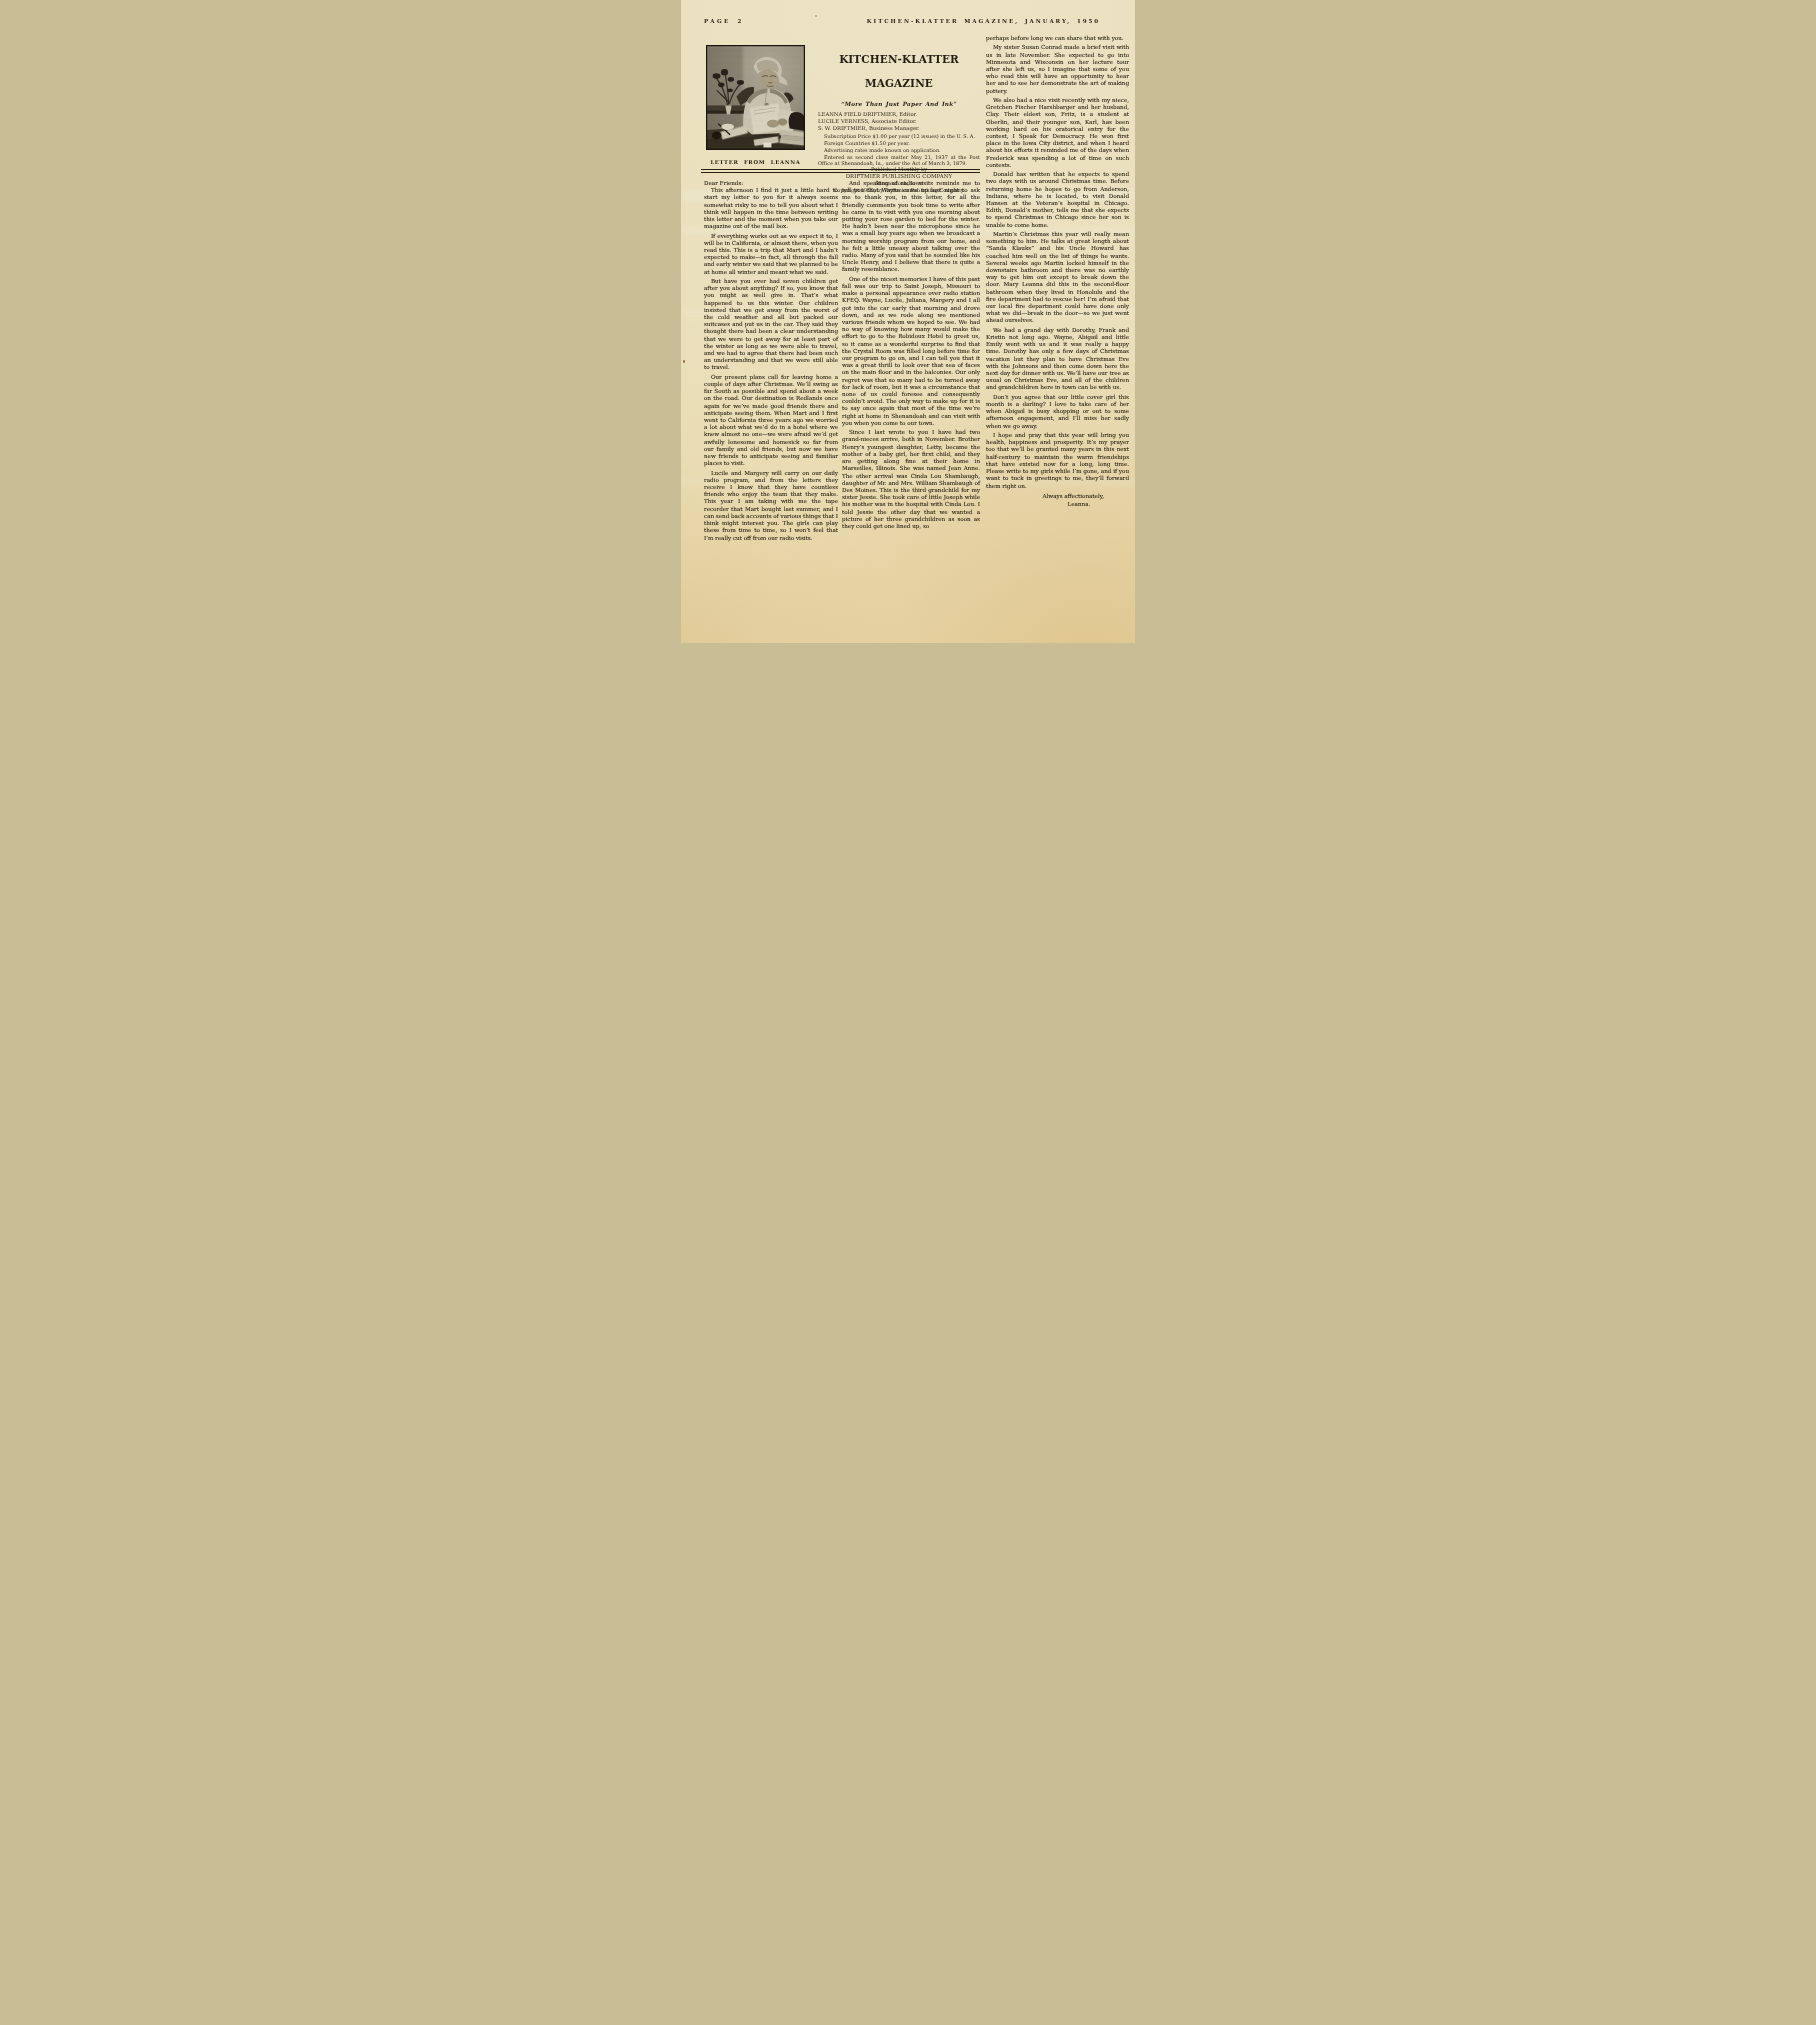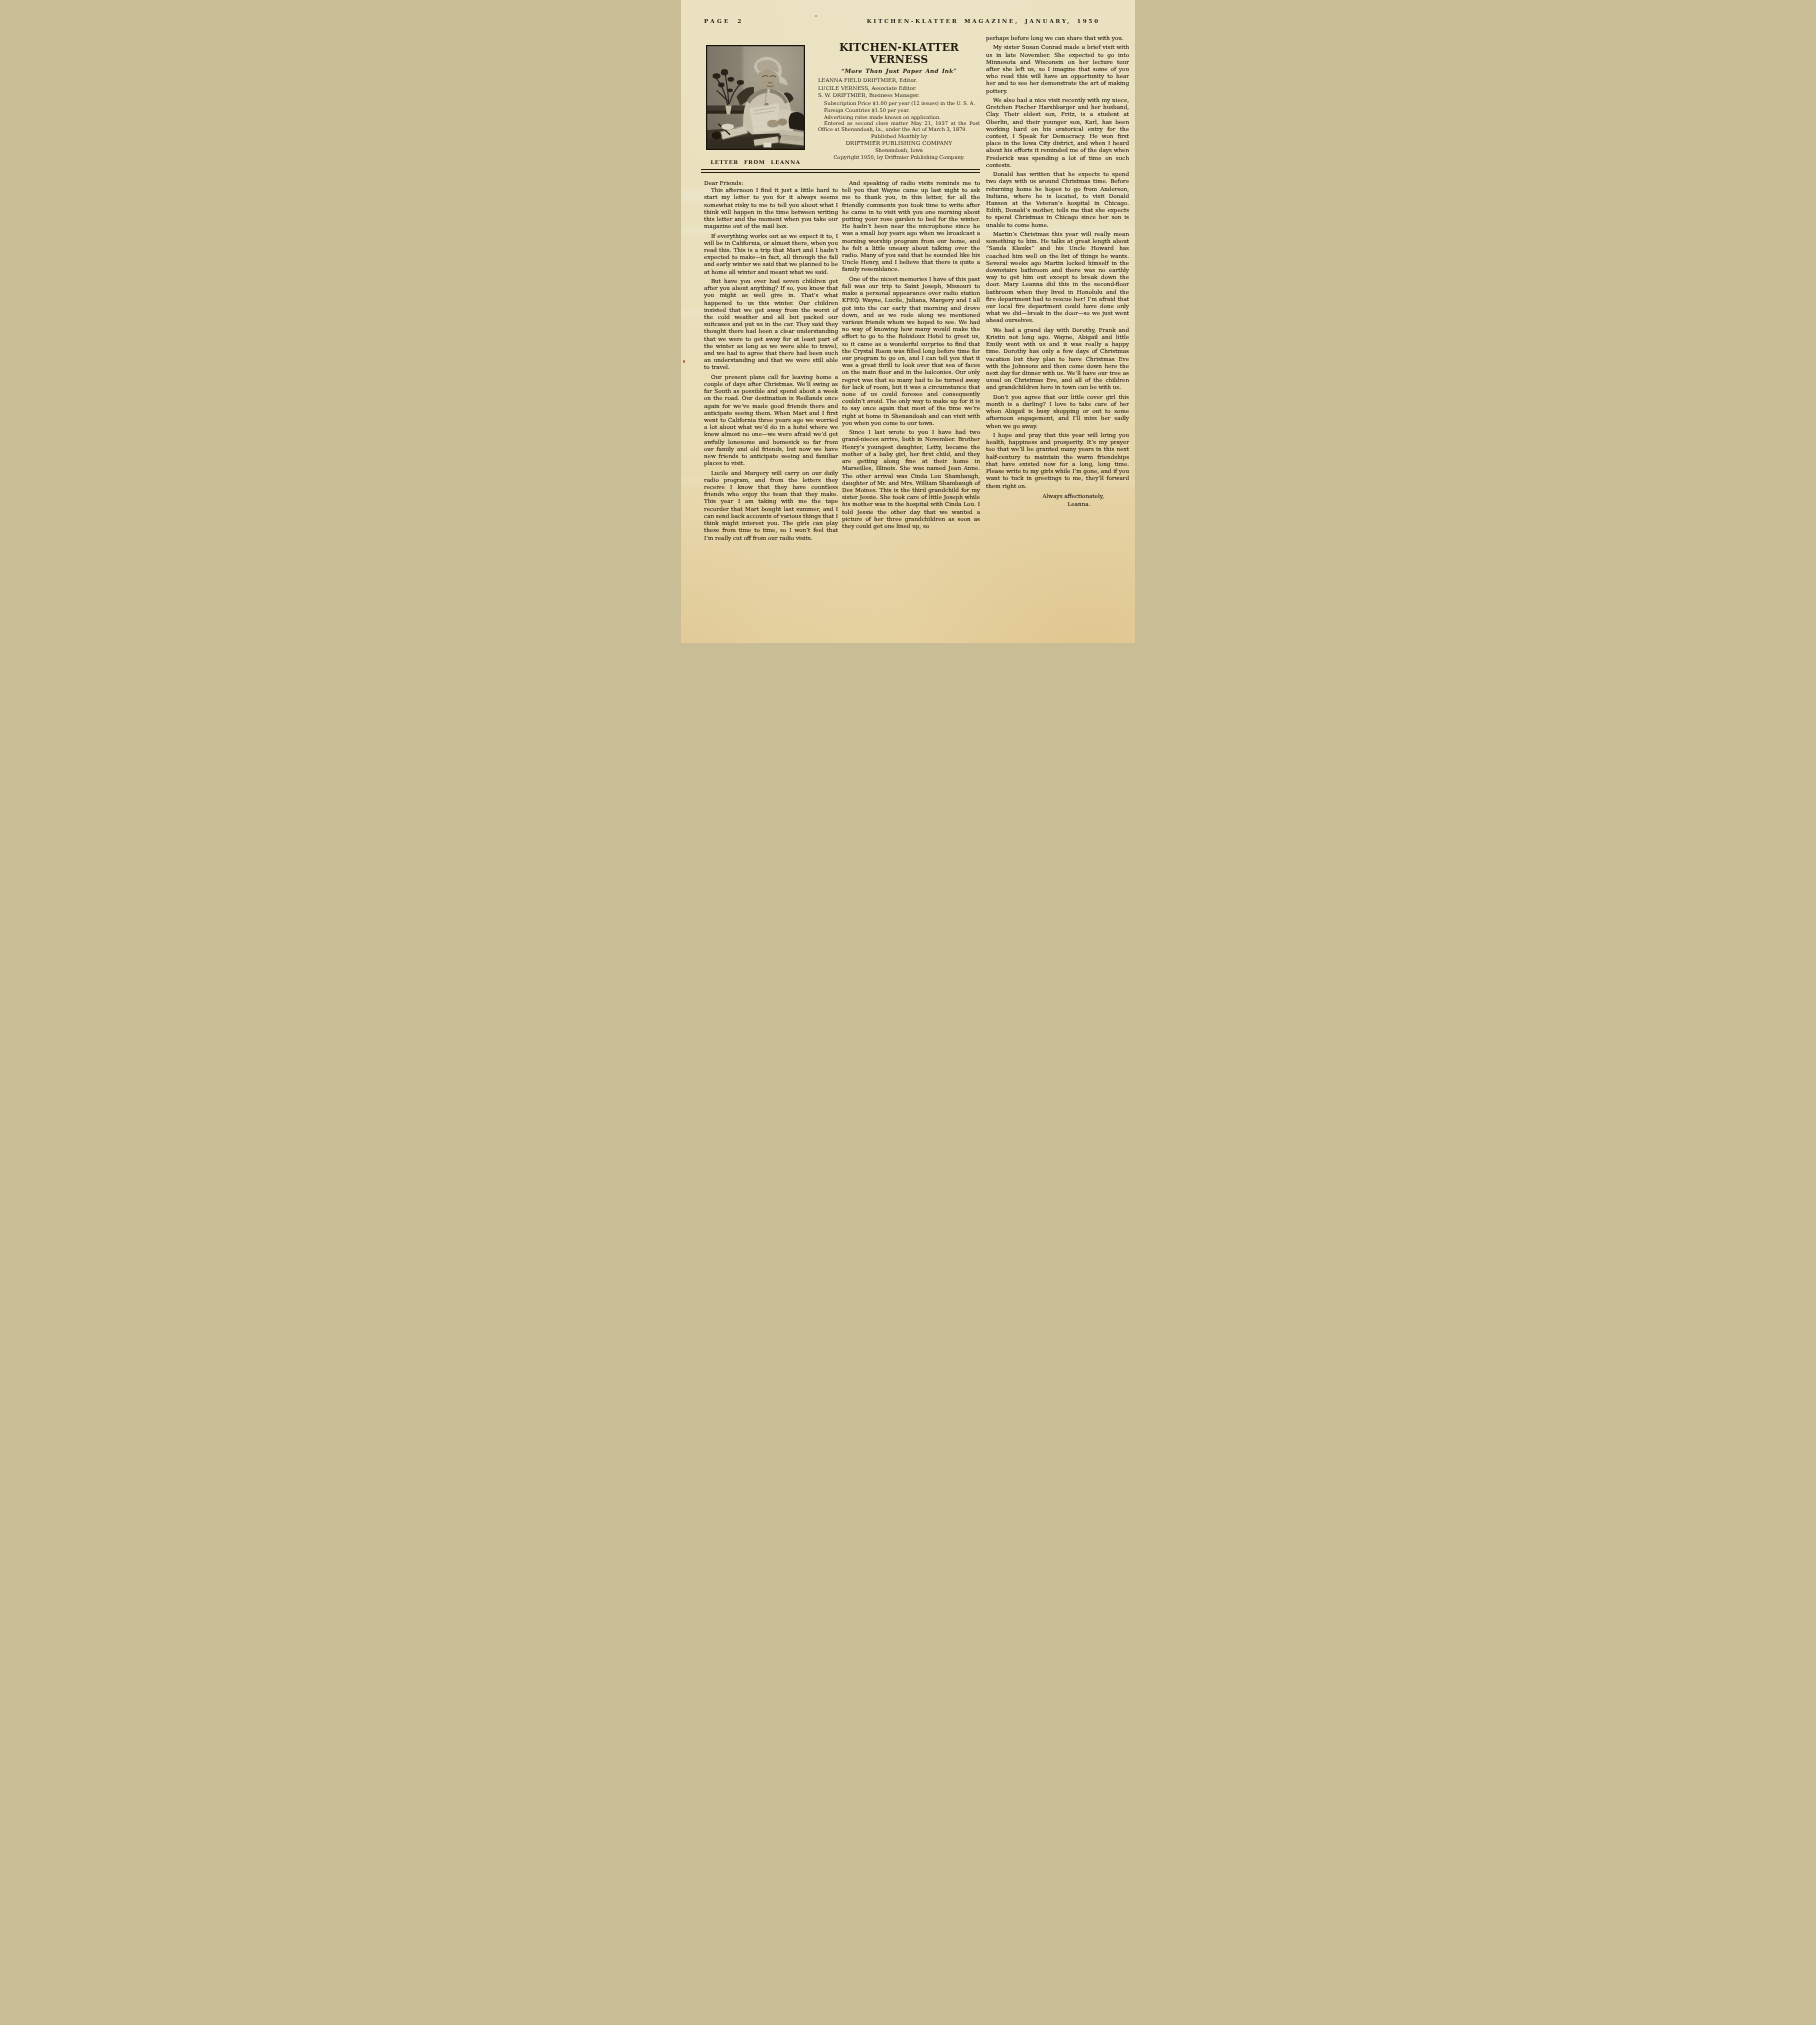--- a/index.html
+++ b/index.html
@@ -29,21 +29,21 @@
   .hdr .pageno{position:absolute;left:23px;letter-spacing:.45em;word-spacing:.4em;white-space:nowrap;}
   .hdr .issue{position:absolute;left:169px;width:267px;text-align:center;letter-spacing:.36em;word-spacing:.35em;white-space:nowrap;}
 
   
   .photo{position:absolute;left:25px;top:45px;width:99px;height:105px;background:#8e897a;border:0.8px solid #17130c;box-sizing:border-box;}
   .photo svg{display:block;width:100%;height:100%;}
   .photo-caption{position:absolute;left:25px;top:159px;width:99px;text-align:center;font-weight:bold;font-size:5.3px;letter-spacing:.13em;word-spacing:.55em;white-space:nowrap;}
 
   
   .mast{position:absolute;left:137px;top:42px;width:162px;}
-  .m-title{text-align:center;font-weight:bold;font-size:10.5px;line-height:11.7px;letter-spacing:.01em;margin:0;}
+  .m-title{text-align:center;font-weight:bold;font-size:10.5px;line-height:11.7px;letter-spacing:.01em;margin:12px;}
   .m-tagline{text-align:center;font-style:italic;font-weight:600;font-size:5.7px;margin:2.8px 0 0 0;letter-spacing:.04em;word-spacing:.18em;}
   .m-staff{margin-top:3.2px;}
   .m-staff p{margin:0.4px 0;font-size:5.3px;line-height:7px;}
   .m-notes{margin-top:0.8px;}
   .m-notes p{margin:0.8px 0;font-size:5px;line-height:6px;text-indent:6px;text-align:justify;}
   .m-center p{margin:0.4px 0;font-size:5.1px;line-height:6.6px;text-align:center;}
   .m-center .pubco{font-size:5.4px;letter-spacing:.02em;}
 
   
   .rule2{position:absolute;left:20px;top:169px;width:279px;height:4px;
@@ -174,21 +174,21 @@
       <ellipse cx="52" cy="204" rx="16" ry="8" fill="#e2dcc8" filter="url(#blur2)"></ellipse>
 
       <rect x="0" y="0" width="244" height="260" fill="url(#dots)"></rect>
       <rect x="0" y="0" width="244" height="260" fill="none" stroke="#1c170f" stroke-width="3" opacity=".35"></rect>
     </svg>
   </div>
   <div class="photo-caption">LETTER FROM LEANNA</div>
 
   <div class="mast">
     <p class="m-title">KITCHEN-KLATTER</p>
-    <p class="m-title">VERNESS</p>
+    <p class="m-title">MAGAZINE</p>
     <p class="m-tagline">“More Than Just Paper And Ink”</p>
     <div class="m-staff">
         <p>LEANNA FIELD DRIFTMIER, Editor.</p>
         <p>LUCILE VERNESS, Associate Editor.</p>
         <p>S. W. DRIFTMIER, Business Manager.</p>
       </div>
     <div class="m-notes">
         <p>Subscription Price $1.00 per year (12 issues) in the U. S. A.</p>
         <p>Foreign Countries $1.50 per year.</p>
         <p>Advertising rates made known on application.</p>

